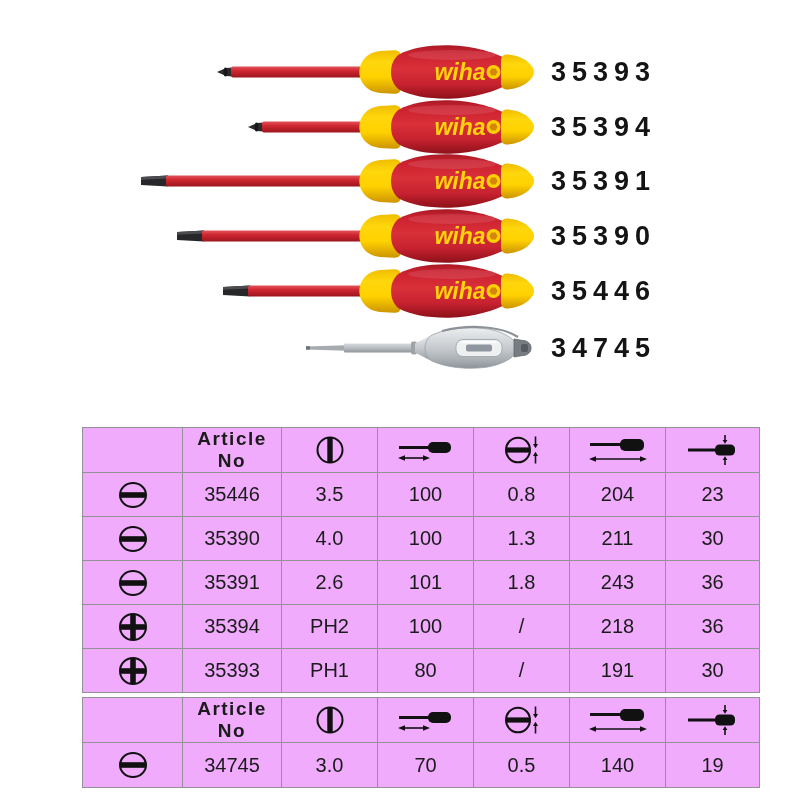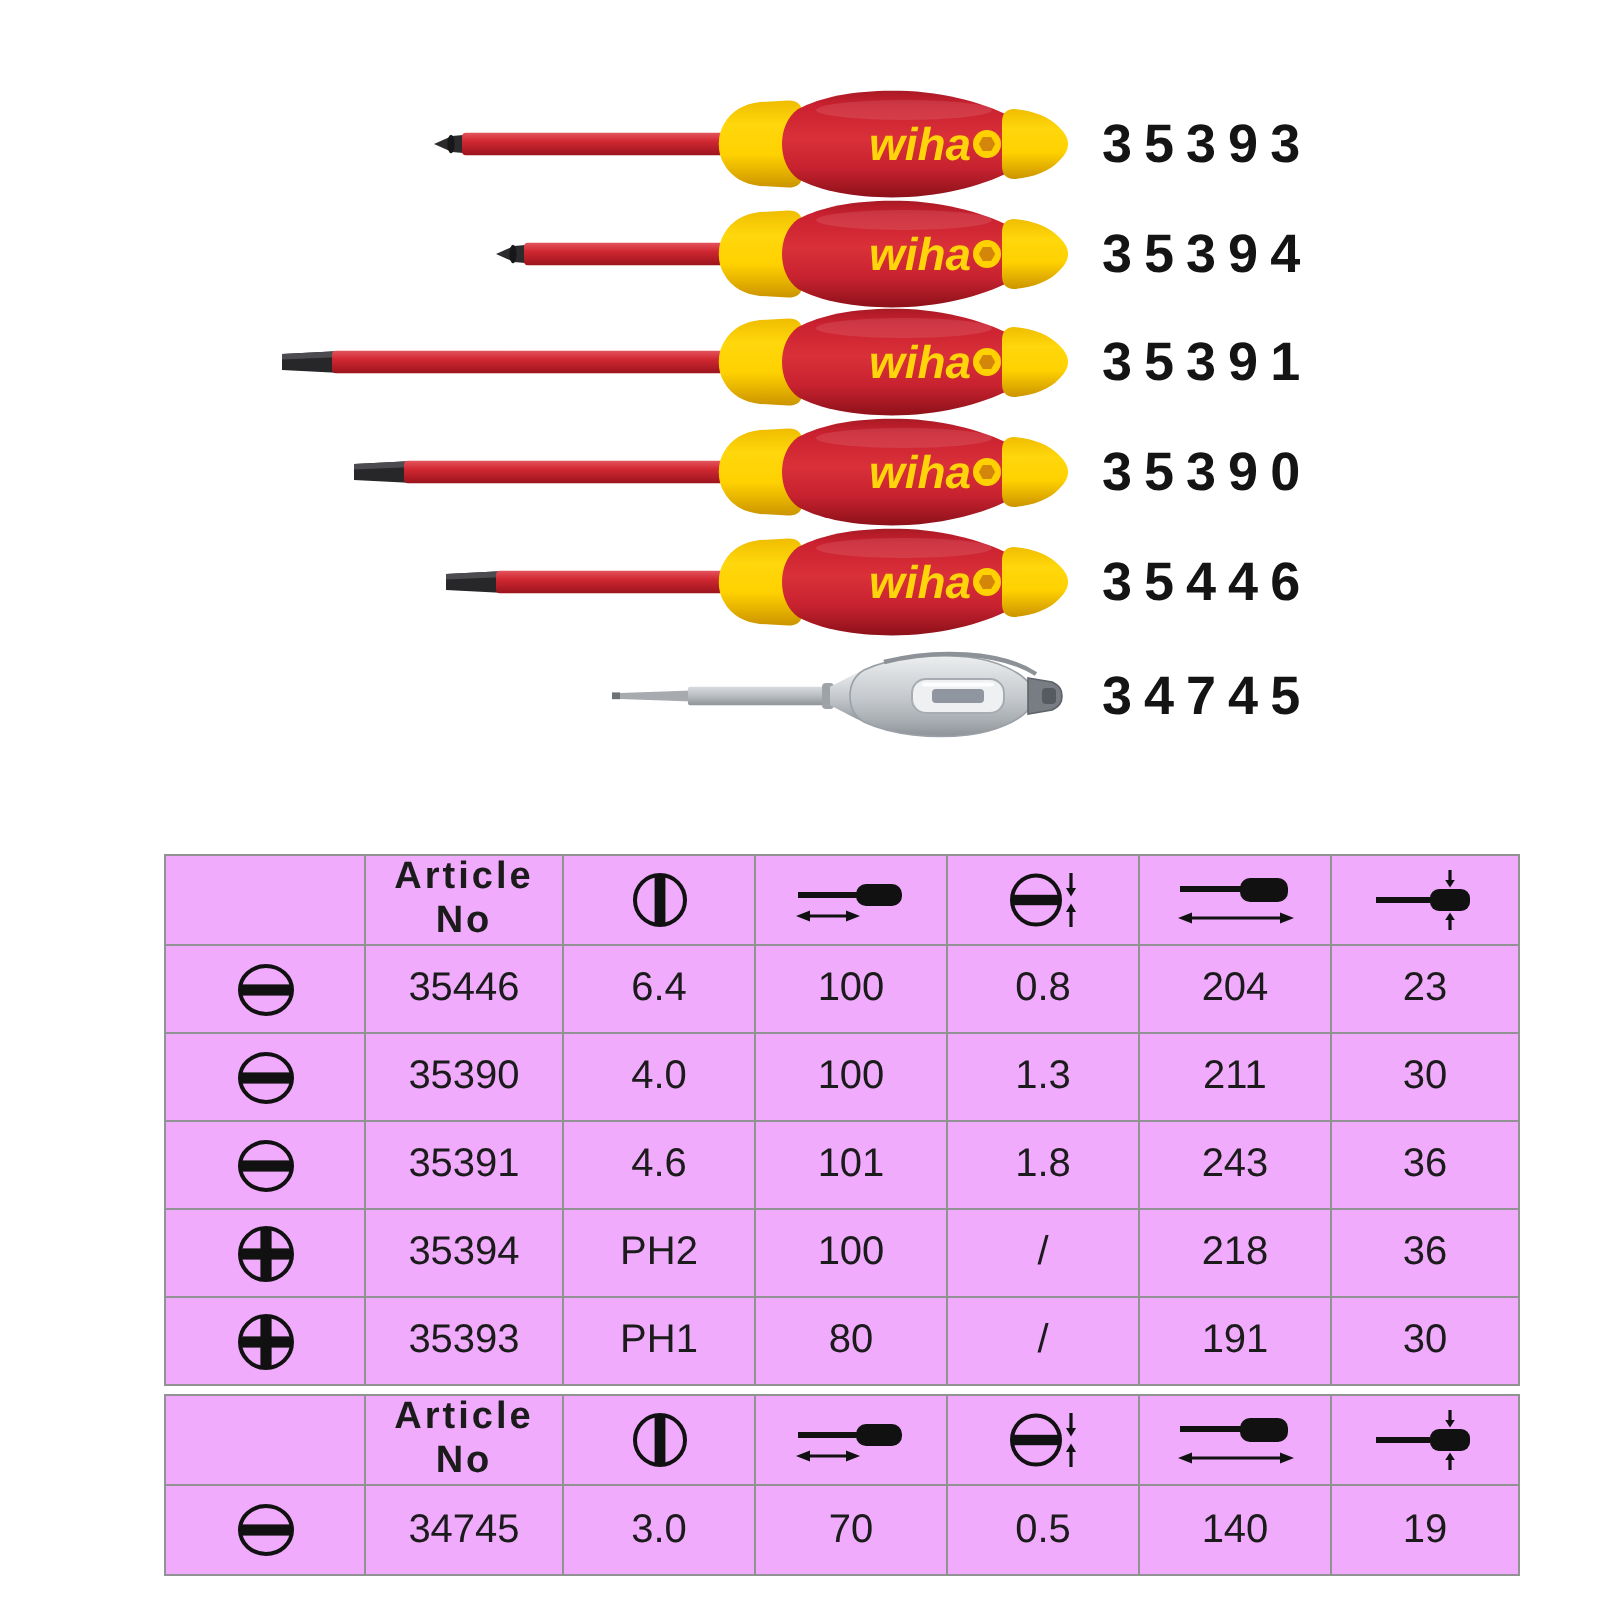--- a/index.html
+++ b/index.html
@@ -194,21 +194,21 @@
               <polygon points="35.6,26 40.4,26 38,22.2" fill="#111"></polygon>
             </svg>
       </td>
     </tr>
     <tr class="data">
       <td><svg width="32" height="30">
               <ellipse cx="16" cy="15" rx="13" ry="12" fill="none" stroke="#111" stroke-width="2"></ellipse>
               <rect x="3" y="12.2" width="26" height="5.6" fill="#111" clip-path="url(#clipEllipse16)"></rect>
             </svg></td>
       <td>35446</td>
-      <td>6.4</td>
+      <td>3.5</td>
       <td>100</td>
       <td>0.8</td>
       <td>204</td>
       <td>23</td>
     </tr>
     <tr class="data">
       <td><svg width="32" height="30">
               <ellipse cx="16" cy="15" rx="13" ry="12" fill="none" stroke="#111" stroke-width="2"></ellipse>
               <rect x="3" y="12.2" width="26" height="5.6" fill="#111" clip-path="url(#clipEllipse16)"></rect>
             </svg></td>
@@ -218,21 +218,21 @@
       <td>1.3</td>
       <td>211</td>
       <td>30</td>
     </tr>
     <tr class="data">
       <td><svg width="32" height="30">
               <ellipse cx="16" cy="15" rx="13" ry="12" fill="none" stroke="#111" stroke-width="2"></ellipse>
               <rect x="3" y="12.2" width="26" height="5.6" fill="#111" clip-path="url(#clipEllipse16)"></rect>
             </svg></td>
       <td>35391</td>
-      <td>4.6</td>
+      <td>2.6</td>
       <td>101</td>
       <td>1.8</td>
       <td>243</td>
       <td>36</td>
     </tr>
     <tr class="data">
       <td><svg width="32" height="30">
               <circle cx="16" cy="15" r="13" fill="none" stroke="#111" stroke-width="2"></circle>
               <g clip-path="url(#clipCircle16)">
                 <rect x="13.2" y="1" width="5.6" height="28" fill="#111"></rect>

